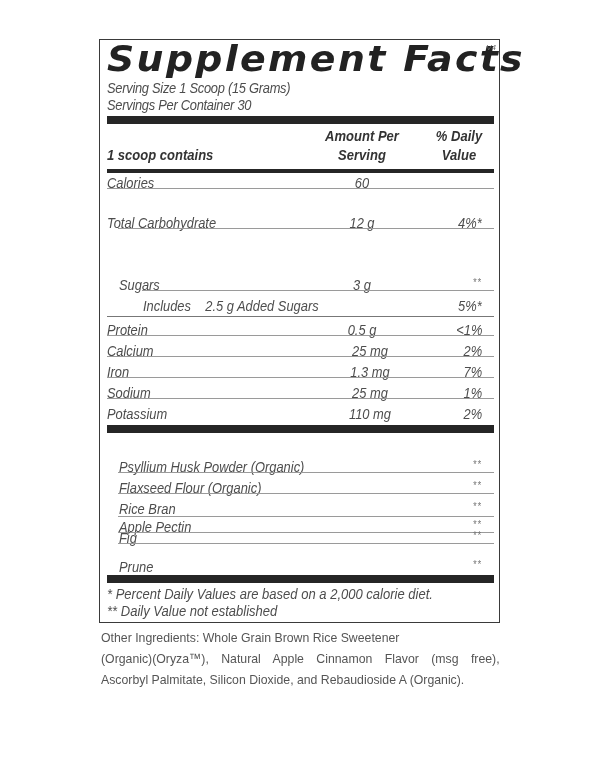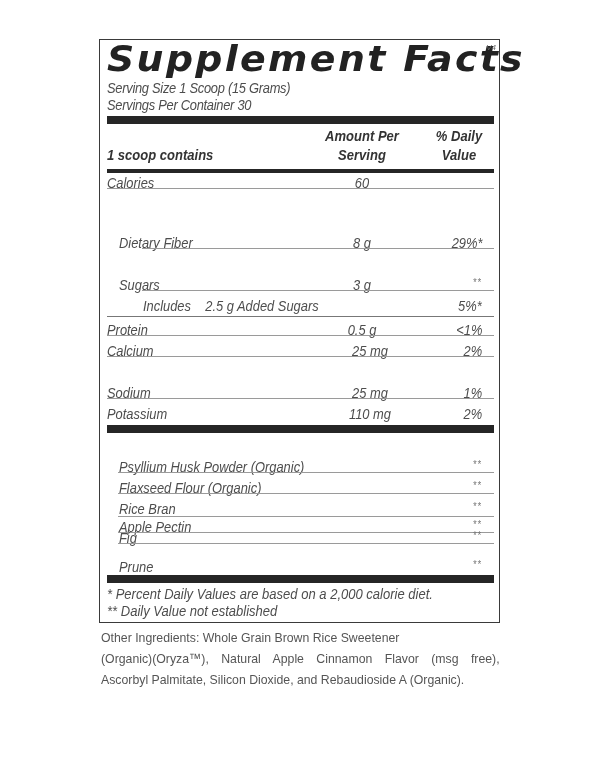--- a/index.html
+++ b/index.html
@@ -60,25 +60,25 @@
     <div class="hdr center" style="left:316px; width:72px; top:107px;">Value</div>
 
     <div class="bar" style="top:129px; height:4px;"></div>
 
     <div class="row" style="top:133px;">
       <span class="name" style="left:0;">Calories</span>
       <span class="amt">60</span>
       <span class="dv"></span>
       <div class="line" style="left:0;"></div>
     </div>
-    <div class="row" style="top:193px;">
-      <span class="name" style="left:12px;">Dietary Fiber</span>
-      <span class="amt">8 g</span>
-      <span class="dv">29%*</span>
-      <div class="line" style="left:35px;"></div>
+    <div class="row" style="top:173px;">
+      <span class="name" style="left:0;">Total Carbohydrate</span>
+      <span class="amt">12 g</span>
+      <span class="dv">4%*</span>
+      <div class="line" style="left:11px;"></div>
     </div>
     <div class="row" style="top:235px;">
       <span class="name" style="left:12px;">Sugars</span>
       <span class="amt">3 g</span>
       <span class="dv star2">**</span>
       <div class="line" style="left:35px;"></div>
     </div>
     <div class="row" style="top:256px; height:21px;">
       <span class="name" style="left:36px; white-space:pre;">Includes    2.5 g Added Sugars</span>
       <span class="amt"></span>
@@ -88,20 +88,26 @@
     <div class="row" style="top:280px;">
       <span class="name" style="left:0;">Protein</span>
       <span class="amt">0.5 g</span>
       <span class="dv">&lt;1%</span>
       <div class="line" style="left:0;"></div>
     </div>
     <div class="row" style="top:301px;">
       <span class="name" style="left:0;">Calcium</span>
       <span class="amt" style="left:218px;">25 mg</span>
       <span class="dv">2%</span>
+      <div class="line" style="left:0;"></div>
+    </div>
+    <div class="row" style="top:322px;">
+      <span class="name" style="left:0;">Iron</span>
+      <span class="amt" style="left:218px;">1.3 mg</span>
+      <span class="dv">7%</span>
       <div class="line" style="left:0;"></div>
     </div>
     <div class="row" style="top:343px;">
       <span class="name" style="left:0;">Sodium</span>
       <span class="amt" style="left:218px;">25 mg</span>
       <span class="dv">1%</span>
       <div class="line" style="left:0;"></div>
     </div>
     <div class="row" style="top:364px;">
       <span class="name" style="left:0;">Potassium</span>

